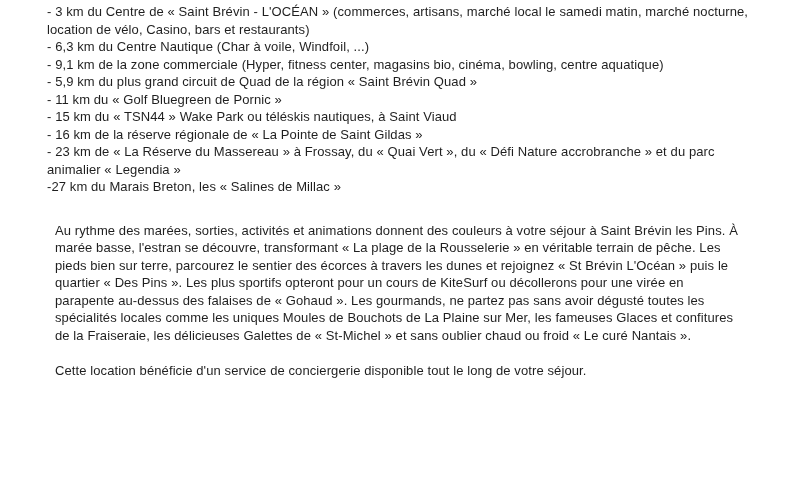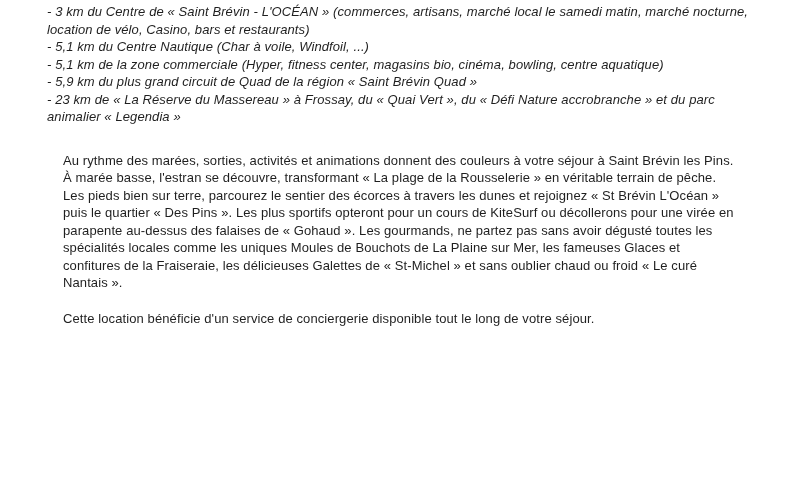--- a/index.html
+++ b/index.html
@@ -21,40 +21,43 @@
     line-height: 17.5px;
     letter-spacing: 0.1px;
     color: #1f1f1f;
   }
   .distances {
     margin: 0;
   }
   .distance-item {
     margin: 0;
     white-space: normal;
-    font-style: italic;
   }
   .para {
-    margin: 16px;
+    margin: 8px;
   }
   .para-activities {
     margin-top: 26px;
   }
   .para-concierge {
     margin-top: 18px;
   }
 </style>
 </head>
 <body style="background: rgb(255, 255, 255);">
 
 <main class="doc" style="color: rgb(31, 31, 31);">
   <section class="distances">
       <div class="distance-item">- 3 km du Centre de « Saint Brévin - L'OCÉAN » (commerces, artisans, marché local le samedi matin, marché nocturne, location de vélo, Casino, bars et restaurants)</div>
-      <div class="distance-item">- 5,1 km du Centre Nautique (Char à voile, Windfoil, ...)</div>
-      <div class="distance-item">- 5,1 km de la zone commerciale (Hyper, fitness center, magasins bio, cinéma, bowling, centre aquatique)</div>
+      <div class="distance-item">- 6,3 km du Centre Nautique (Char à voile, Windfoil, ...)</div>
+      <div class="distance-item">- 9,1 km de la zone commerciale (Hyper, fitness center, magasins bio, cinéma, bowling, centre aquatique)</div>
       <div class="distance-item">- 5,9 km du plus grand circuit de Quad de la région « Saint Brévin Quad »</div>
+      <div class="distance-item">- 11 km du « Golf Bluegreen de Pornic »</div>
+      <div class="distance-item">- 15 km du « TSN44 » Wake Park ou téléskis nautiques, à Saint Viaud</div>
+      <div class="distance-item">- 16 km de la réserve régionale de « La Pointe de Saint Gildas »</div>
       <div class="distance-item">- 23 km de « La Réserve du Massereau » à Frossay, du « Quai Vert », du « Défi Nature accrobranche » et du parc animalier « Legendia »</div>
+      <div class="distance-item">-27 km du Marais Breton, les « Salines de Millac »</div>
     </section>
 
   <p class="para para-activities">Au rythme des marées, sorties, activités et animations donnent des couleurs à votre séjour à Saint Brévin les Pins. À marée basse, l'estran se découvre, transformant « La plage de la Rousselerie » en véritable terrain de pêche. Les pieds bien sur terre, parcourez le sentier des écorces à travers les dunes et rejoignez « St Brévin L'Océan » puis le quartier « Des Pins ». Les plus sportifs opteront pour un cours de KiteSurf ou décollerons pour une virée en parapente au-dessus des falaises de « Gohaud ». Les gourmands, ne partez pas sans avoir dégusté toutes les spécialités locales comme les uniques Moules de Bouchots de La Plaine sur Mer, les fameuses Glaces et confitures de la Fraiseraie, les délicieuses Galettes de « St-Michel » et sans oublier chaud ou froid « Le curé Nantais ».</p>
 
   <p class="para para-concierge">Cette location bénéficie d'un service de conciergerie disponible tout le long de votre séjour.</p>
 </main>
 
 </body></html>

